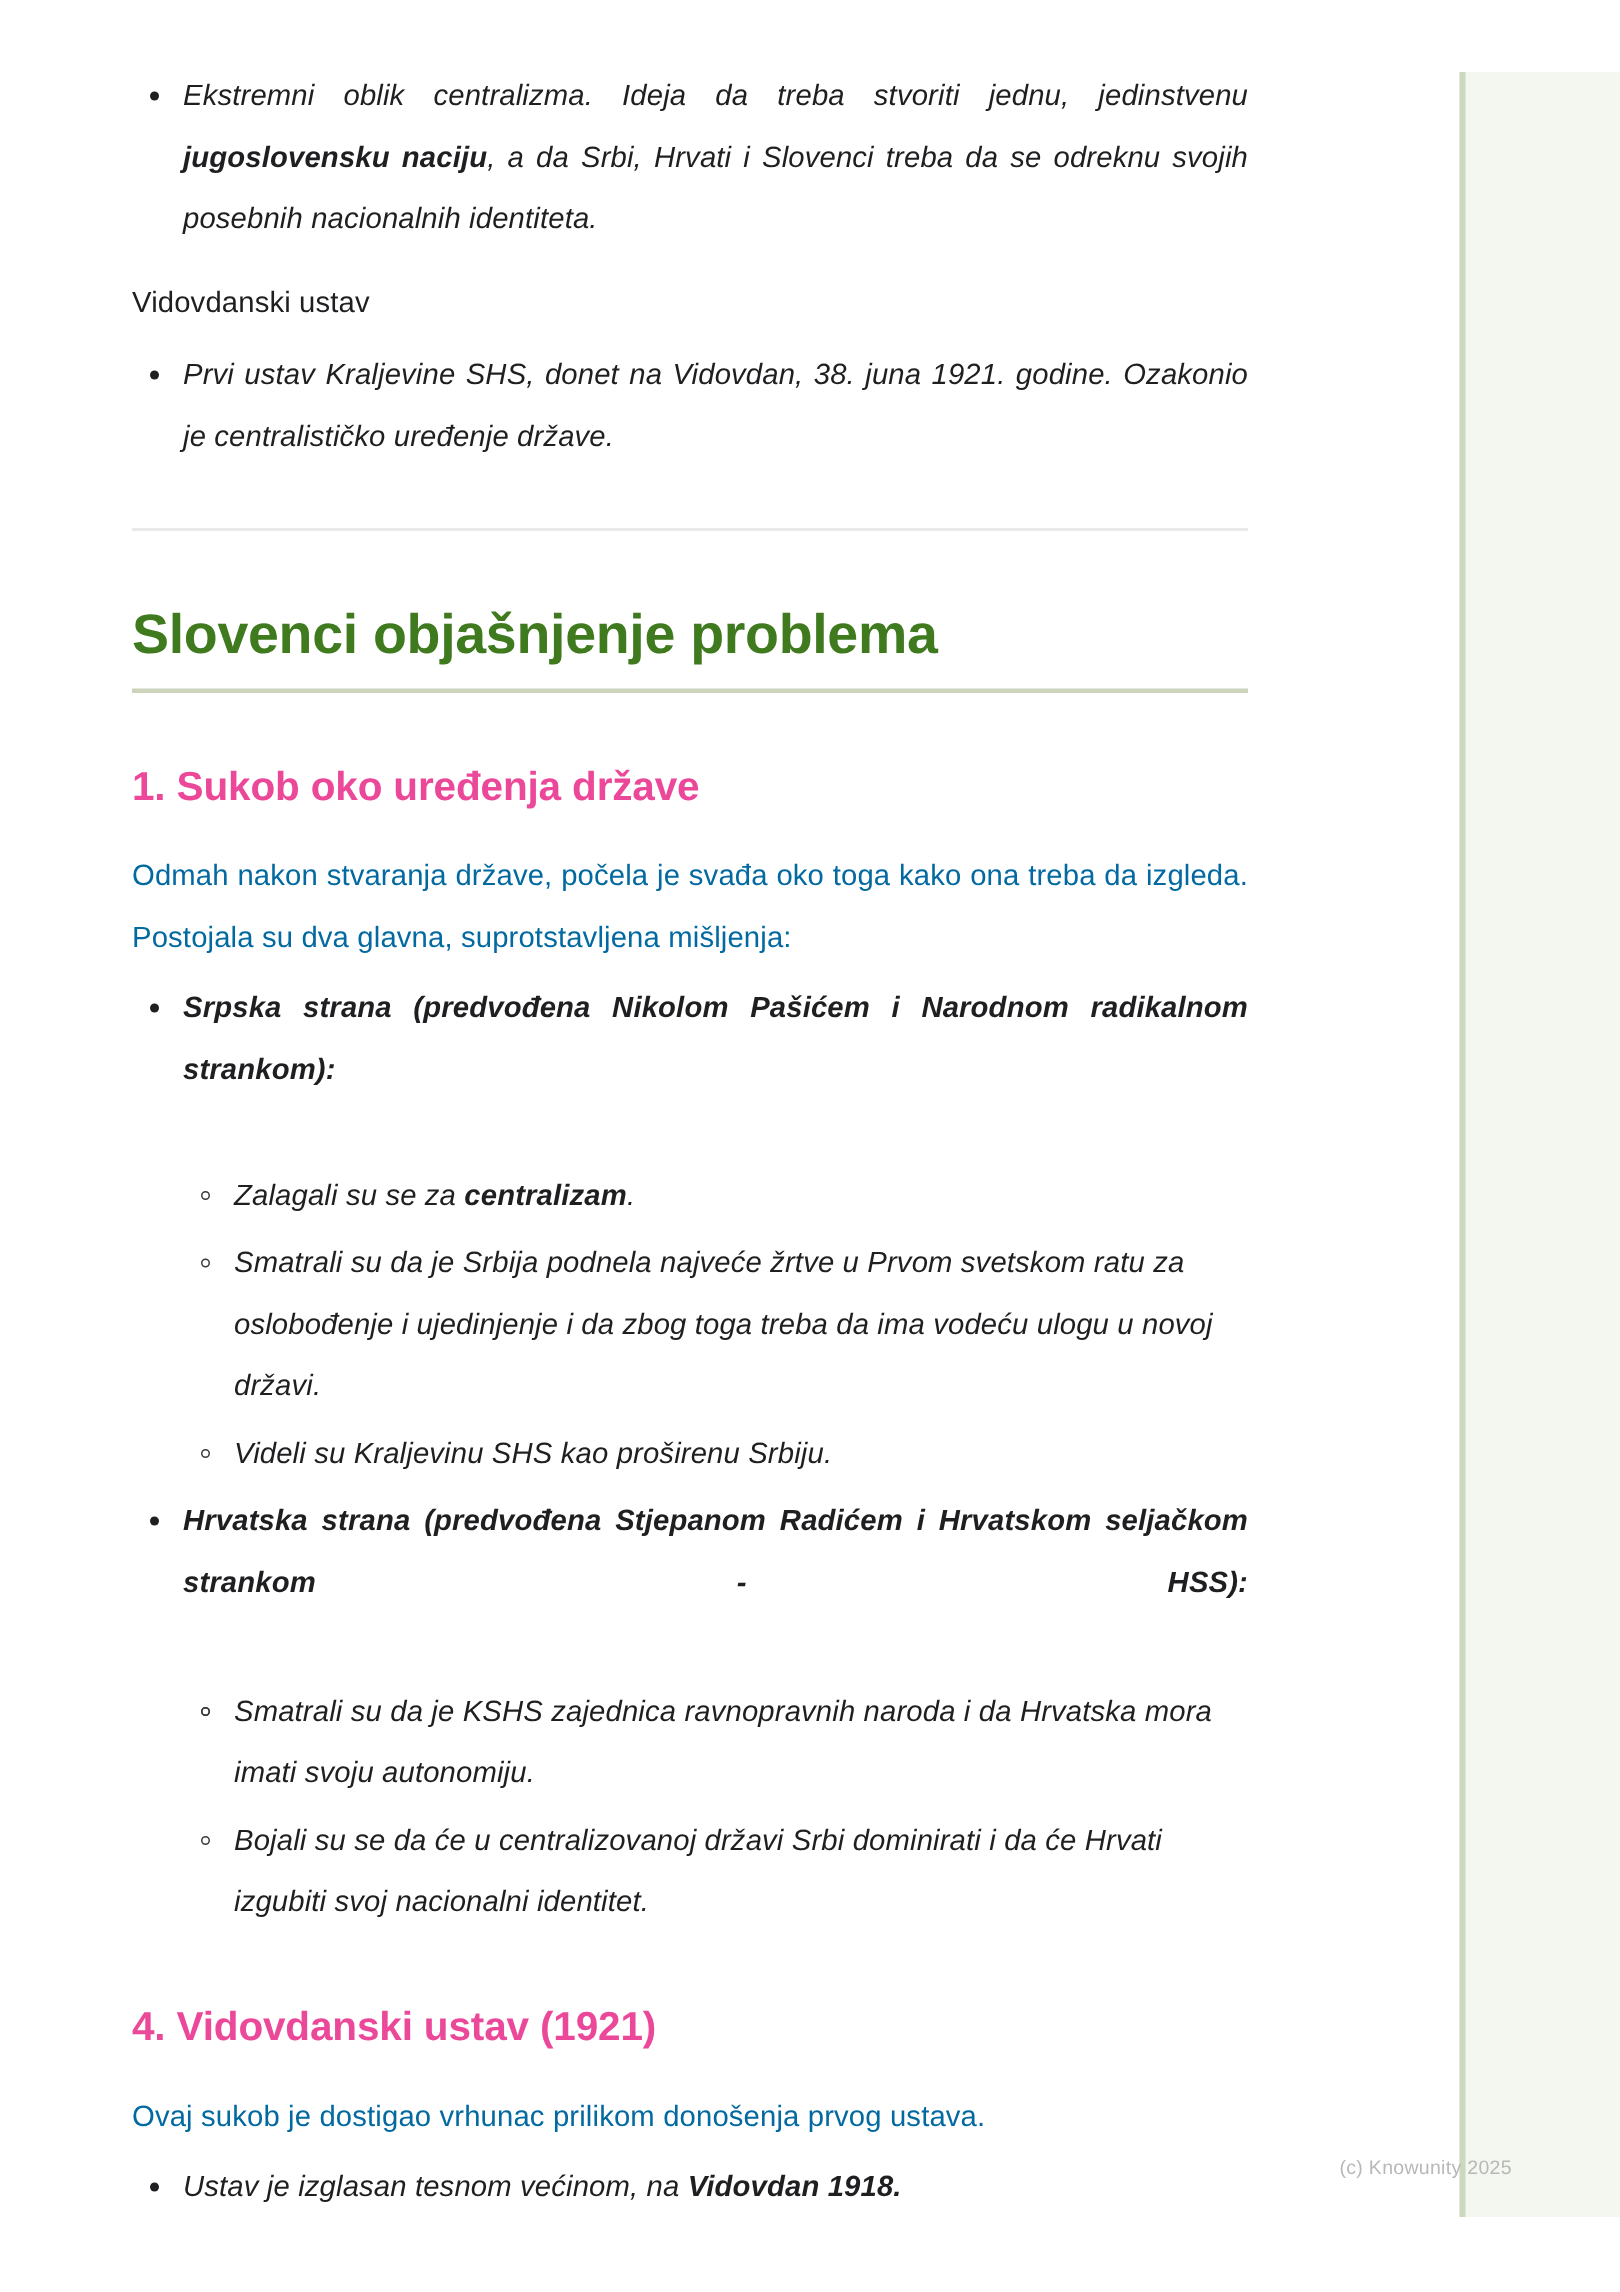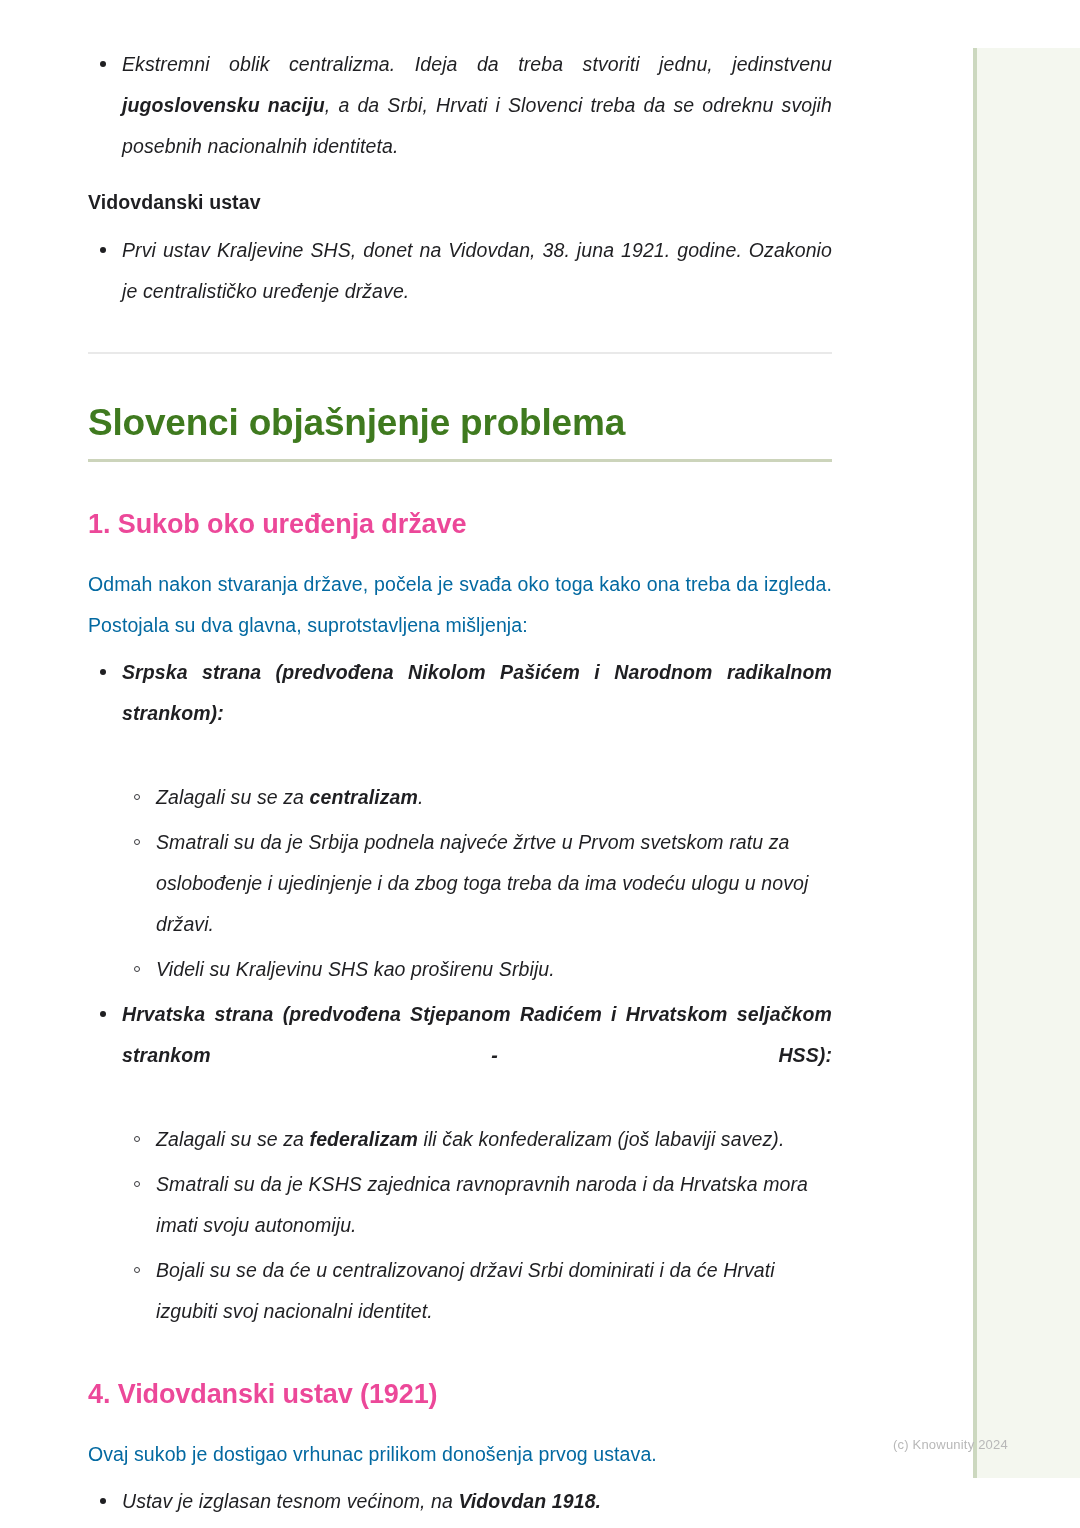--- a/index.html
+++ b/index.html
@@ -114,21 +114,21 @@
     content: "";
     display: inline-block;
     width: 100%;
   }
 
   strong { font-weight: bold; }
 
   
   .subhead {
     font-size: 19.5px;
-    font-weight: bold;
+    font-weight: normal;
     color: #1f1f22;
     margin: 24px 0 16px 0;
     letter-spacing: 0.1px;
   }
 
   
   .divider {
     border: 0;
     border-top: 2px solid #e9e9e9;
     margin: 40px 0 48px 0;
@@ -230,21 +230,20 @@
       </ul>
     </li>
 
     <li class="tight">
       <span class="bullet-dot"></span>
       <span class="lead-bold justify-stretch" style="display:block">Hrvatska strana (predvođena Stjepanom Radićem i Hrvatskom seljačkom strankom - HSS):</span>
 
       <ul class="lvl2">
         <li>
           <span class="bullet-ring"></span>
-          <span>Zalagali su se za <strong>federalizam</strong> ili čak konfederalizam (još labaviji savez).</span>
         </li>
         <li>
           <span class="bullet-ring"></span>
           <span>Smatrali su da je KSHS zajednica ravnopravnih naroda i da Hrvatska mora imati svoju autonomiju.</span>
         </li>
         <li>
           <span class="bullet-ring"></span>
           <span>Bojali su se da će u centralizovanoj državi Srbi dominirati i da će Hrvati izgubiti svoj nacionalni identitet.</span>
         </li>
       </ul>
@@ -262,13 +261,13 @@
       <span>Ustav je izglasan tesnom većinom, na <strong>Vidovdan 1918.</strong></span>
     </li>
     <li>
       
       
     </li>
   </ul>
 
 </div>
 
-<div class="watermark">(c) Knowunity 2024</div>
+<div class="watermark">(c) Knowunity 2025</div>
 
 </body></html>

